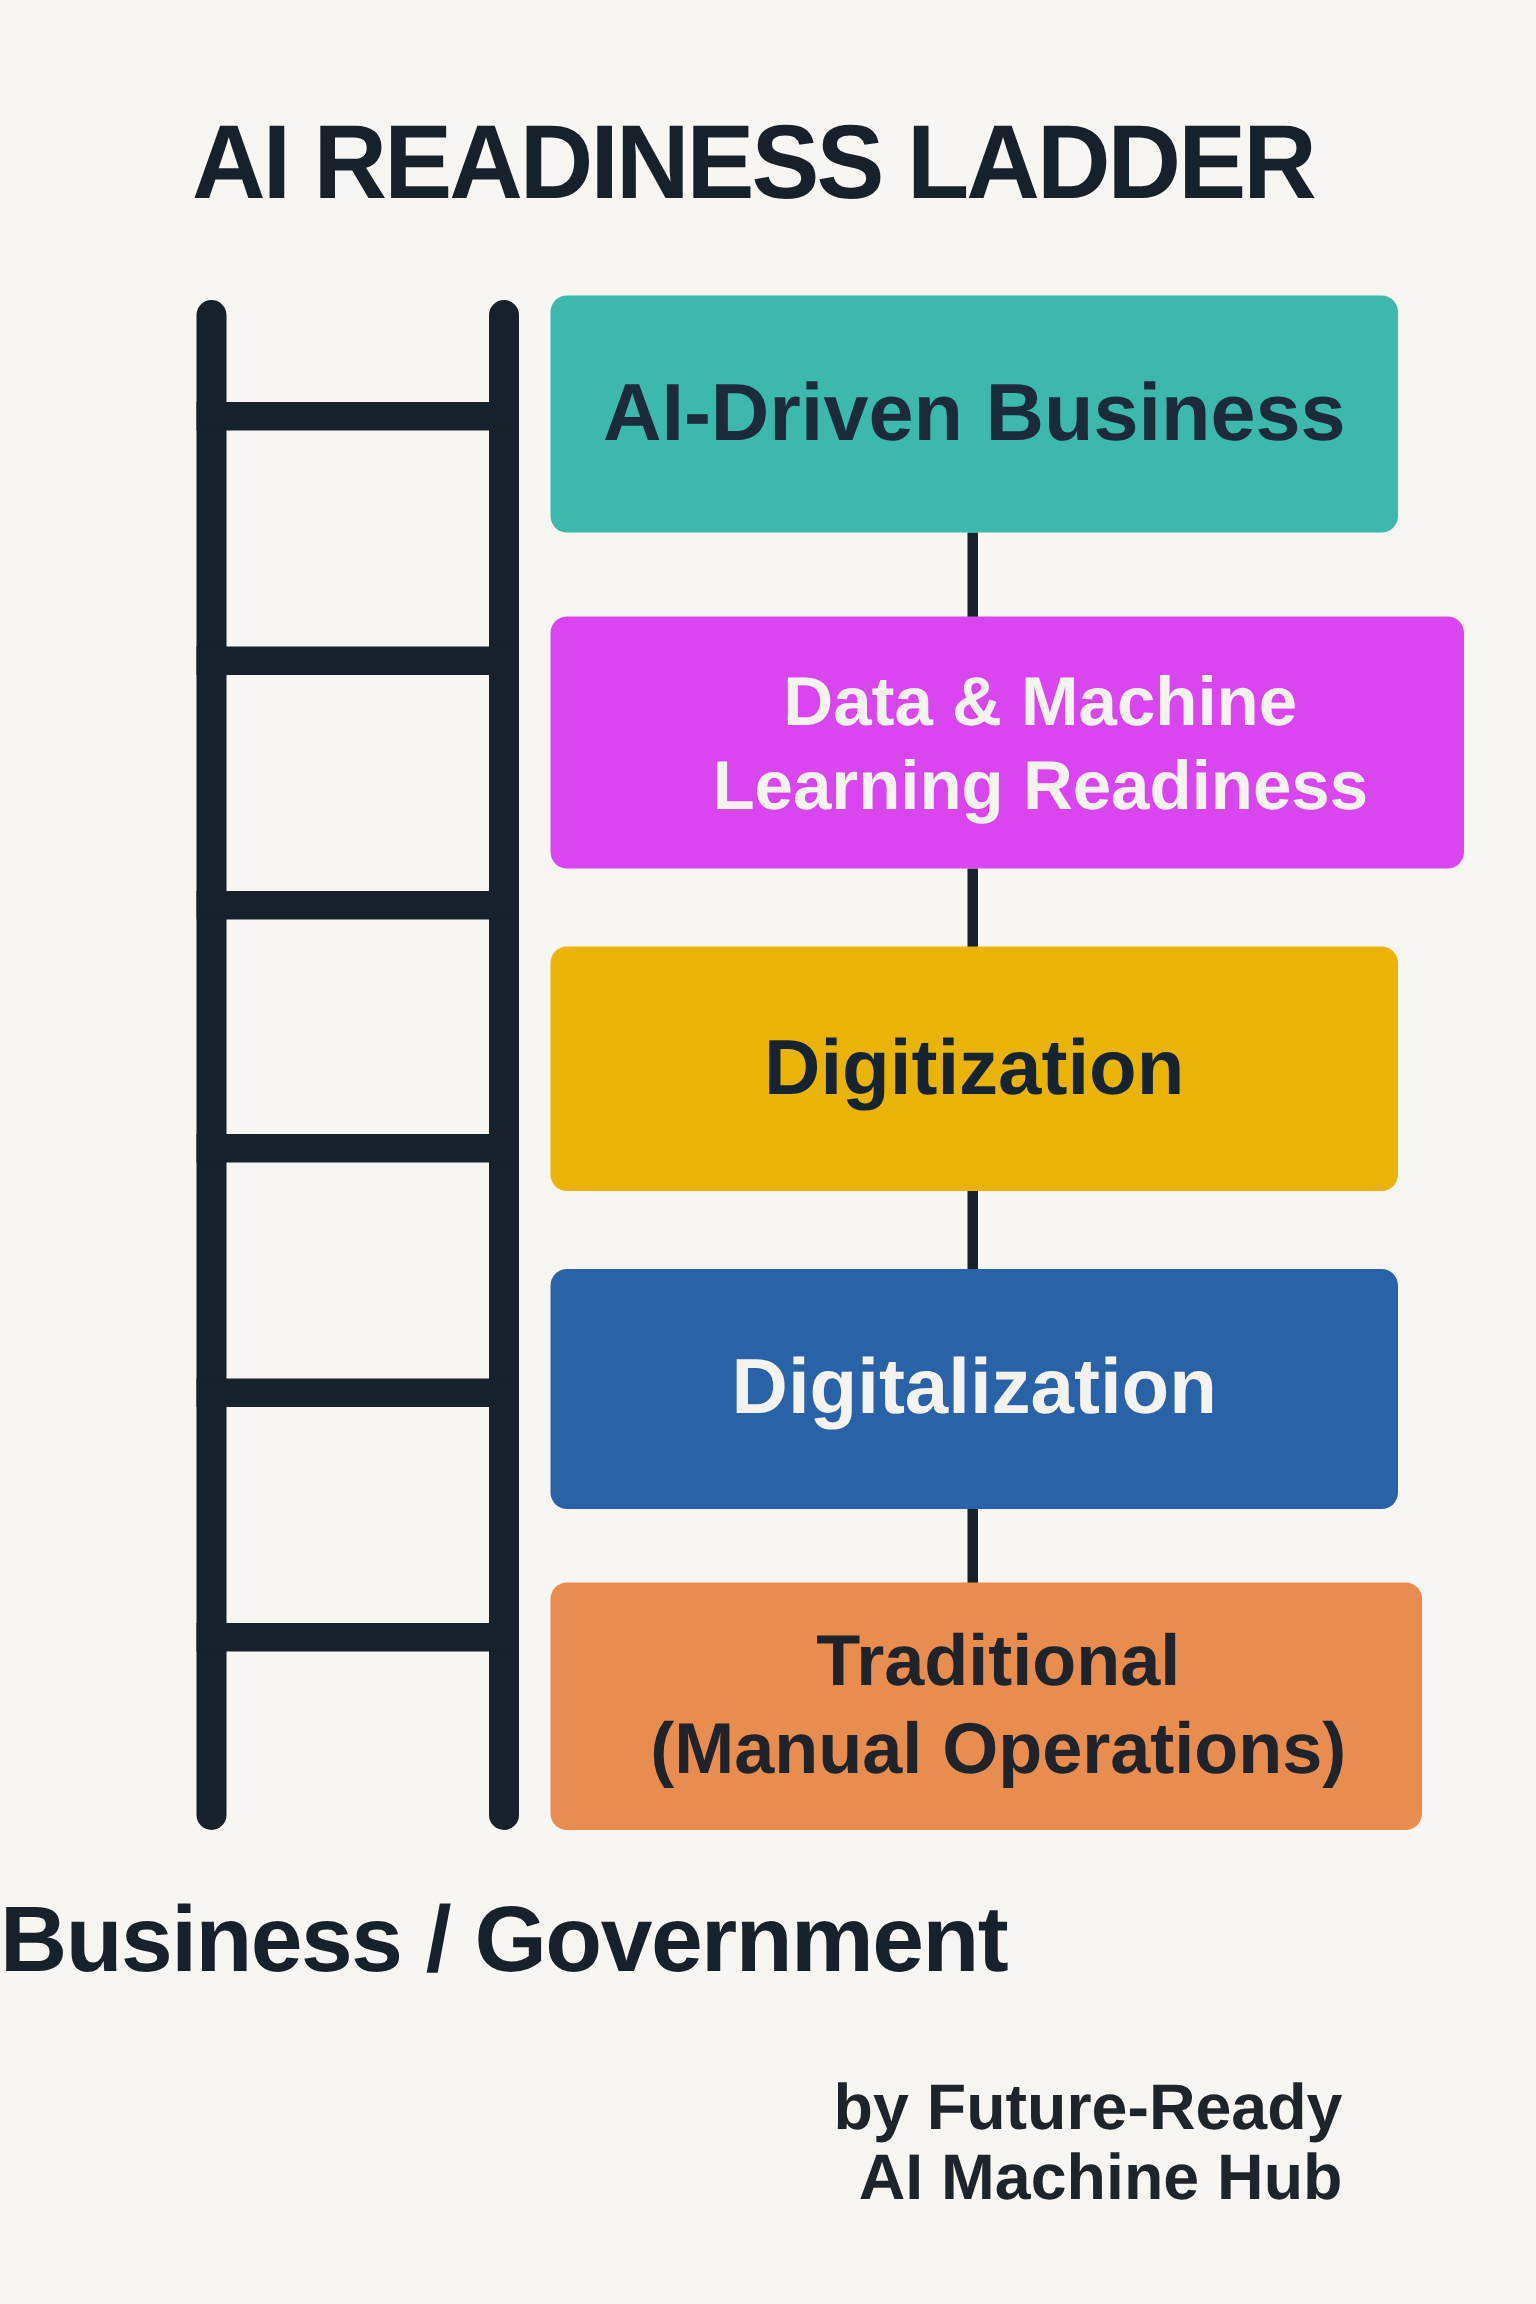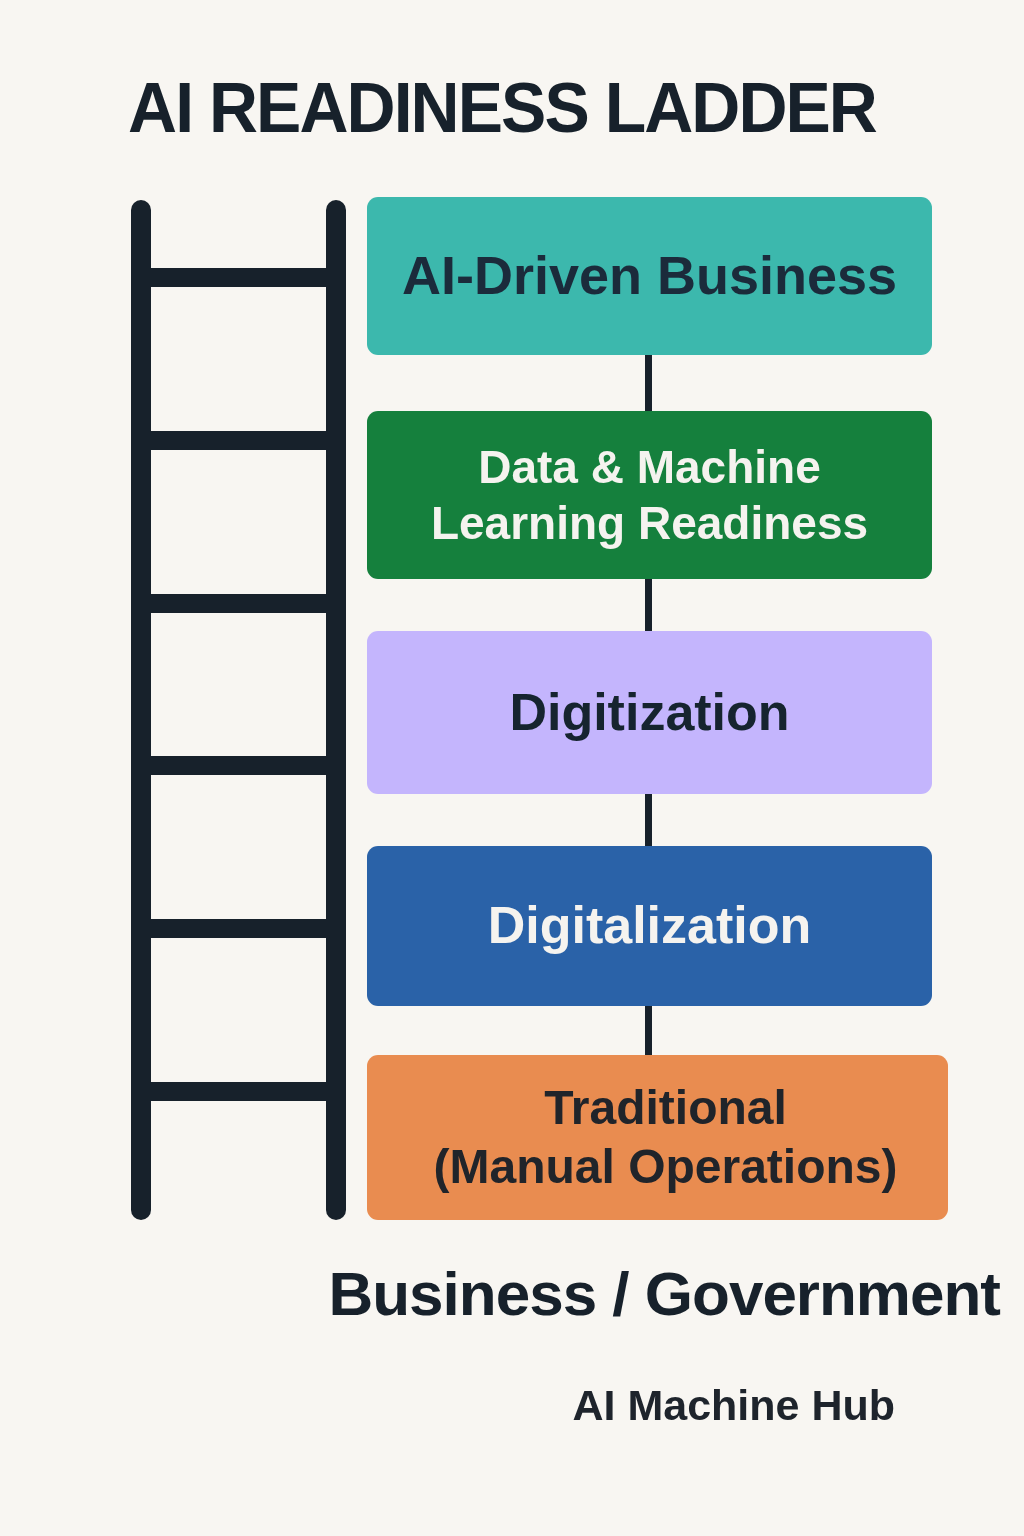--- a/index.html
+++ b/index.html
@@ -64,26 +64,25 @@
     width:7px;background:#17212B;
   }
   .connector.c1{top:355px;height:58px;}
   .connector.c2{top:579px;height:54px;}
   .connector.c3{top:794px;height:54px;}
   .connector.c4{top:1006px;height:51px;}
   
   .axis-label{
     position:absolute;
     top:1258px;left:0;right:24px;
-    text-align:right;
+    text-align:left;
     font-size:62px;
     font-weight:700;
     letter-spacing:-1px;
     color:#17212B;
-    padding-left:48px;
   }
   
   .credit{
     position:absolute;
     top:1382px;right:129px;
     text-align:right;
     font-size:43px;
     font-weight:700;
     line-height:1.1;
     color:#1E242C;
@@ -108,27 +107,28 @@
       <div class="rung" style="top: 882px;"></div>
     </div>
 
   <div class="connector c1"></div>
   <div class="connector c2"></div>
   <div class="connector c3"></div>
   <div class="connector c4"></div>
 
   <div class="stack">
     <div class="level" style="background: rgb(60, 184, 173); color: rgb(27, 43, 59);">AI-Driven Business</div>
-    <div class="level" style="background: #15803d; color: rgb(245, 243, 239);">Data &amp; Machine
+    <div class="level" style="background: #d946ef; color: rgb(245, 243, 239); padding-left: 44px;">Data &amp; Machine
 Learning Readiness</div>
-    <div class="level" style="background: #c4b5fd; color: rgb(22, 36, 47);">Digitization</div>
+    <div class="level" style="background: #eab308; color: rgb(22, 36, 47);">Digitization</div>
     <div class="level" style="background: rgb(42, 98, 168); color: rgb(245, 243, 239);">Digitalization</div>
     <div class="level" style="background: rgb(233, 140, 80); color: rgb(32, 36, 42);">Traditional
 (Manual Operations)</div>
   </div>
 
   <div class="axis-label">Business / Government</div>
 
   <div class="credit">
+    <div>by Future-Ready</div>
     <div>AI Machine Hub</div>
   </div>
 
 </div>
 
 </body></html>

